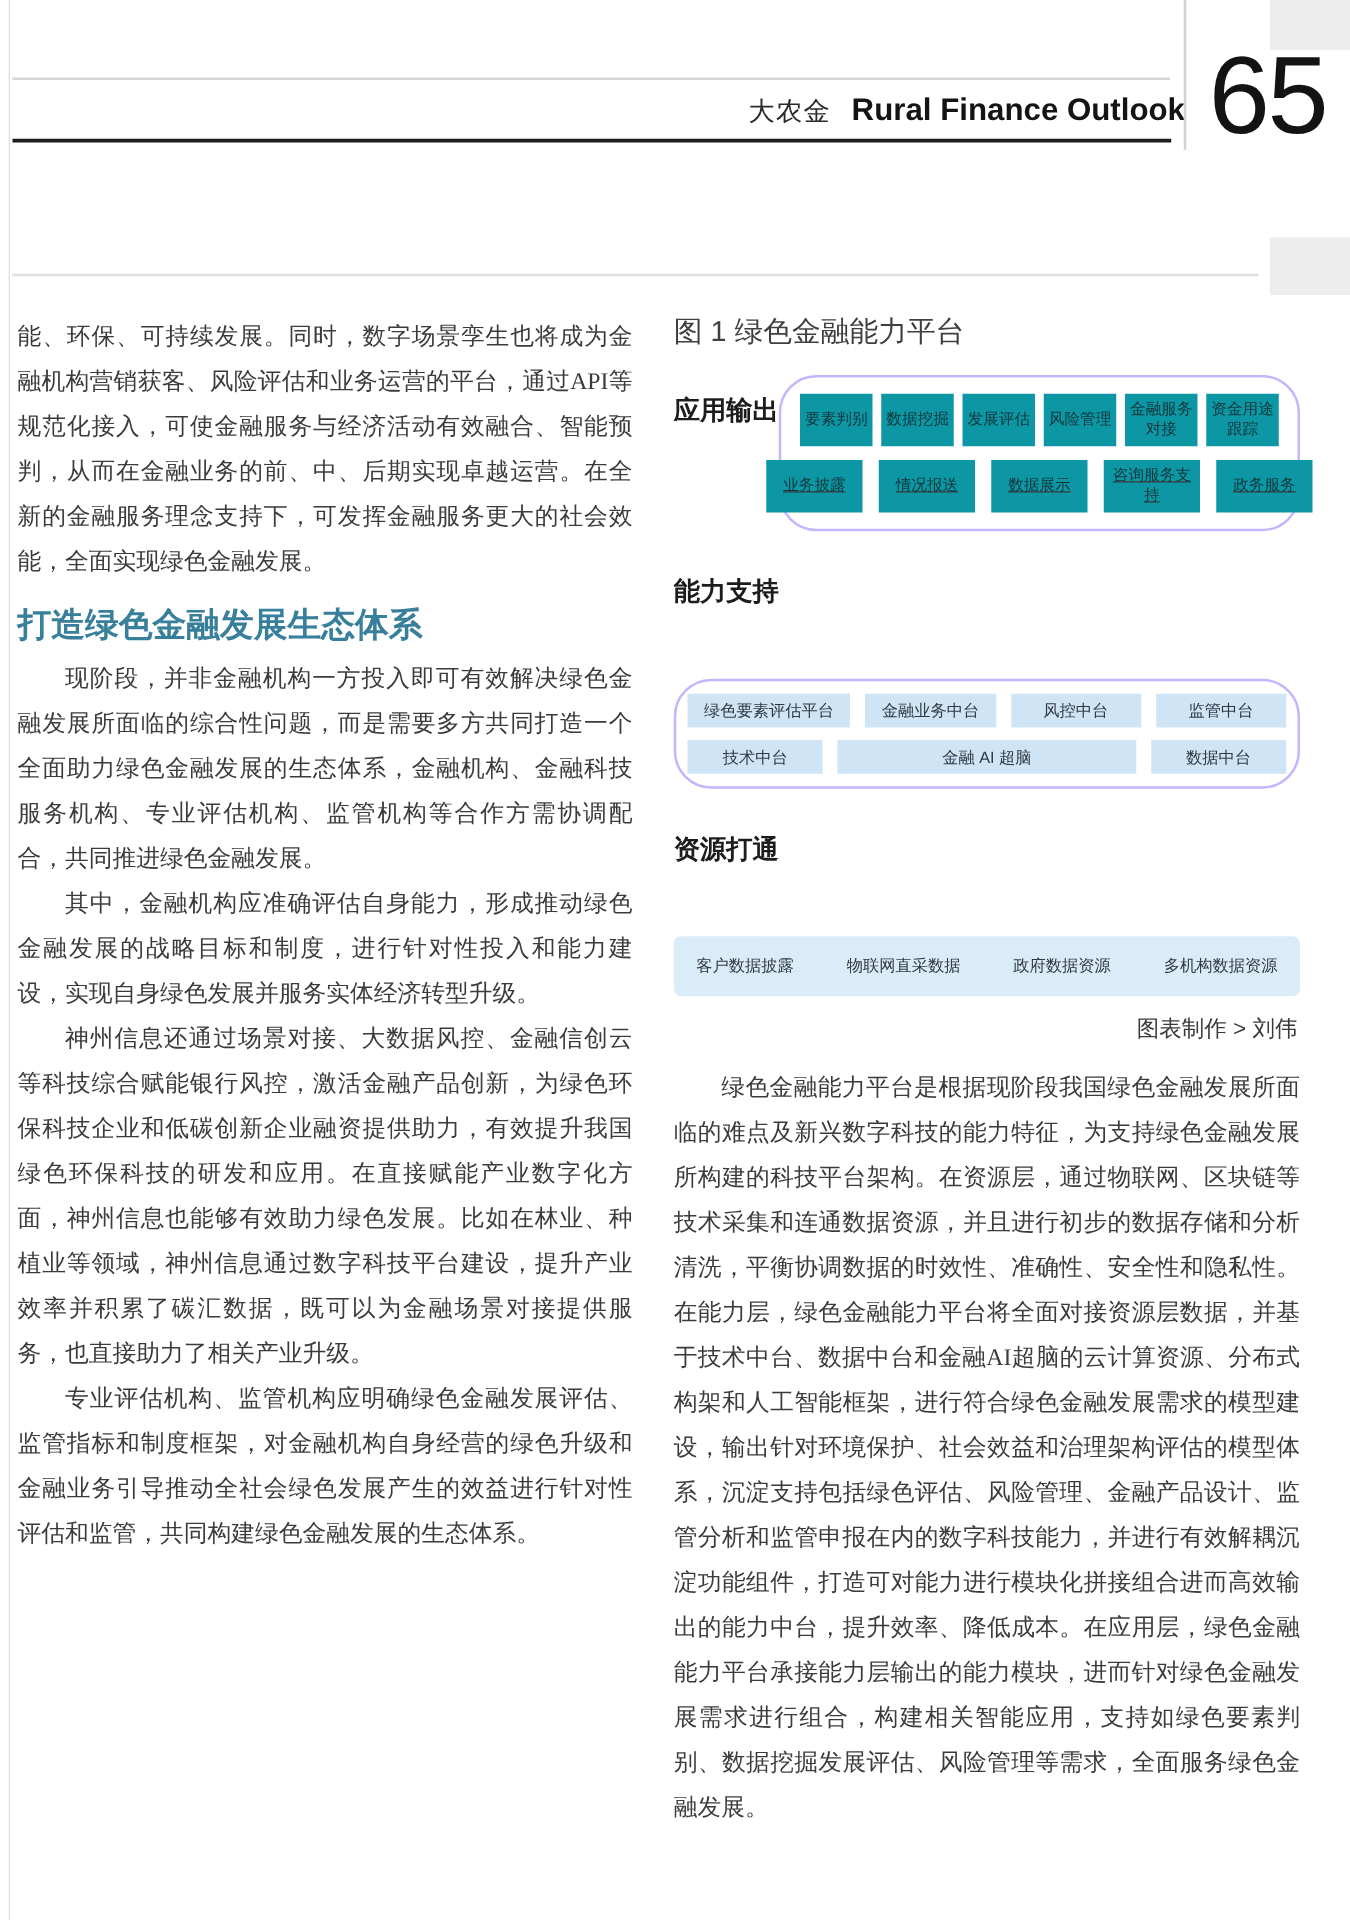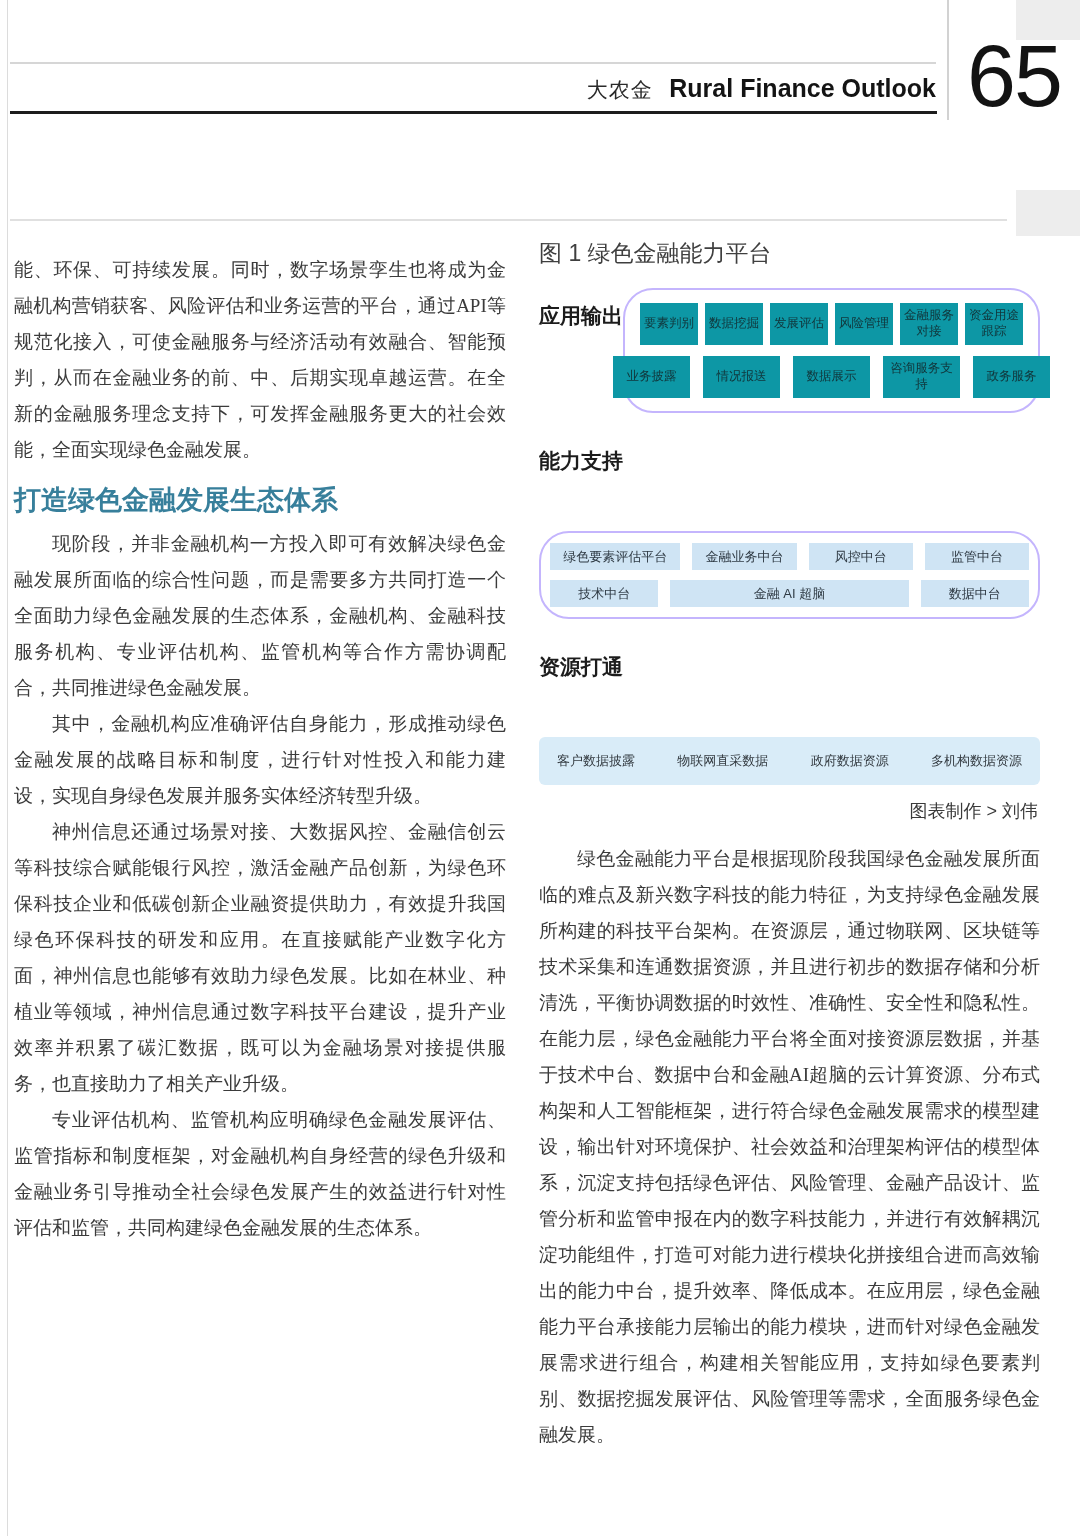--- a/index.html
+++ b/index.html
@@ -9,53 +9,53 @@
     overflow:hidden;
   }
   
   .edge-left{position:absolute;left:7px;top:0;width:1px;height:1536px;background:#dcdcdc;}
   .corner-block{position:absolute;background:#ededed;}
   .cb1{left:1016px;top:0;width:64px;height:40px;}
   .cb2{left:1016px;top:190px;width:64px;height:46px;}
 
   
   .rule-light-a{position:absolute;left:10px;top:62px;width:926px;height:2px;background:#d6d6d6;}
-  .masthead{position:absolute;left:10px;top:74px;width:926px;text-align:right;
+  .masthead{position:absolute;left:22px;top:74px;width:926px;text-align:right;
     font-family:"Liberation Sans","DejaVu Sans",sans-serif;white-space:nowrap;}
   .journal-cn{font-size:21px;color:#2a2a2a;letter-spacing:1px;}
   .journal-en{font-size:25px;font-weight:bold;color:#141414;margin-left:12px;}
   .rule-dark{position:absolute;left:10px;top:111px;width:927px;height:3px;background:#1d1d1d;}
   .header-vline{position:absolute;left:947px;top:0;width:2px;height:120px;background:#d2d2d2;}
   .page-number{position:absolute;left:953px;top:30px;width:122px;text-align:center;
     font-family:Liberation Sans, sans-serif;font-size:88px;line-height:1.05;
     color:#131313;letter-spacing:-2px;}
   .rule-light-b{position:absolute;left:10px;top:219px;width:997px;height:2px;background:#e0e0e0;}
 
   
   .col-left{position:absolute;left:14px;top:252px;width:492px;}
-  .col-right{position:absolute;left:539px;top:238px;width:501px;}
+  .col-right{position:absolute;left:539px;top:250px;width:501px;}
 
   p.body{font-size:19px;line-height:36px;text-align:justify;margin:0;color:#3b3b3b;}
   p.indent{text-indent:2em;}
   h2.section{font-family:"Liberation Sans","DejaVu Sans",sans-serif;font-weight:bold;
     color:#377f9b;font-size:27px;line-height:32px;margin:16px 0 10px 0;}
 
   
   .fig-title{font-family:"Liberation Sans","DejaVu Sans",sans-serif;font-size:23px;
     line-height:30px;color:#3f3f3f;font-weight:500;margin:0 0 20px 0;}
   .fig-layer{display:flex;align-items:stretch;}
   .fig-layer + .fig-layer{margin-top:20px;flex-direction:column;}
   .fig-label{width:84px;flex:0 0 84px;font-family:"Liberation Sans","DejaVu Sans",sans-serif;
     font-weight:bold;font-size:21px;color:#1c1c1c;padding-top:14px;}
   .fig-panel{flex:1;min-width:0;}
   .round-box{border:2px solid #c4b5fd;border-radius:30px;padding:13px 15px;}
   .round-box.tight{padding:10px 9px;}
   .fig-row{display:flex;gap:7px;}
   .fig-row + .fig-row{margin-top:11px;}
-  .fig-row.centered{justify-content:center;gap:13px;}
+  .fig-row.centered{justify-content:center;gap:13px;text-decoration:underline;}
   .box-teal{flex:1;min-width:0;background:#0d97a5;color:#11363b;
     font-family:"Liberation Sans","DejaVu Sans",sans-serif;font-size:12.5px;line-height:1.25;
     display:flex;align-items:center;justify-content:center;text-align:center;
     height:42px;padding:1px 2px;box-sizing:border-box;}
   .fig-row.centered .box-teal{flex:0 0 77px;}
   .box-blue{background:#cfe4f4;color:#2f3a44;
     font-family:"Liberation Sans","DejaVu Sans",sans-serif;font-size:13px;
     display:flex;align-items:center;justify-content:center;text-align:center;
     height:27px;white-space:nowrap;box-sizing:border-box;flex:1;min-width:0;}
   .row-blue{display:flex;gap:12px;}

